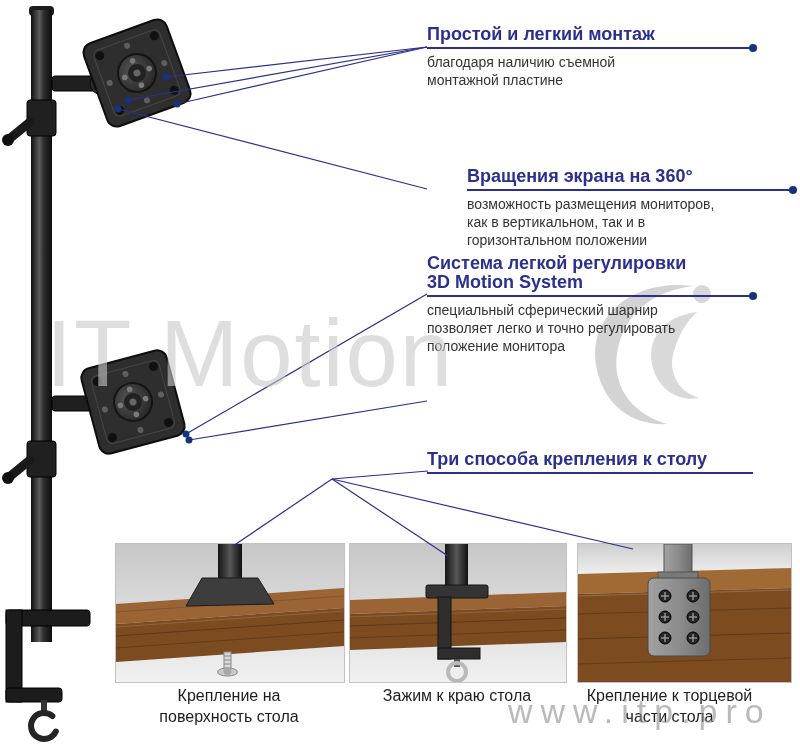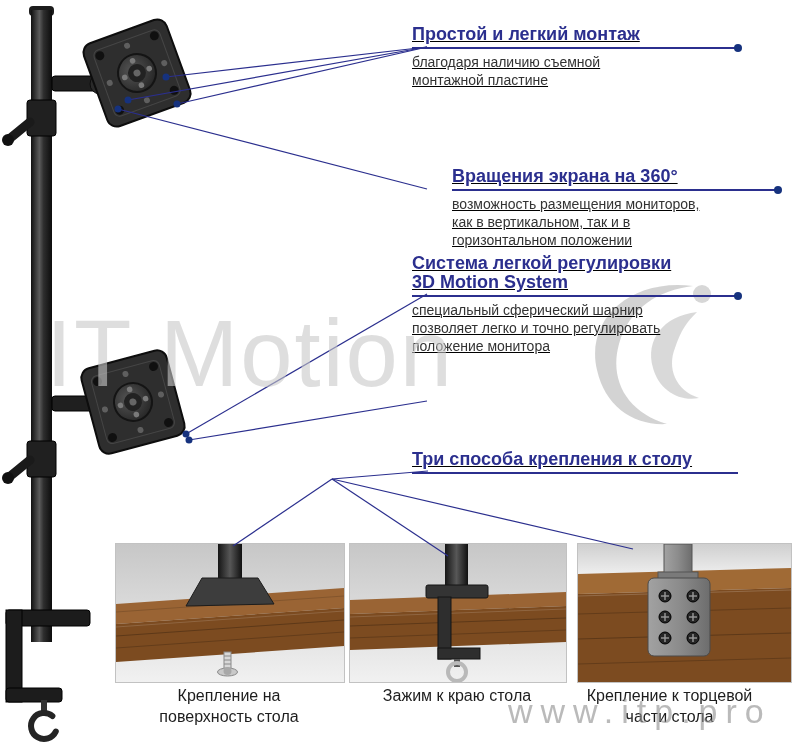--- a/index.html
+++ b/index.html
@@ -1,20 +1,20 @@
 <!DOCTYPE html>
 <html><head>
 <meta charset="utf-8">
 <style>
   html,body{margin:0;padding:0;background:#fff;}
   #page{position:relative;width:800px;height:746px;background:#fff;overflow:hidden;
         font-family:"Liberation Sans","DejaVu Sans",sans-serif;}
 
   
-  .ann{position:absolute;left:412px;width:326px;z-index:4;text-decoration:underline;}
+  .ann{position:absolute;left:427px;width:326px;z-index:4;}
   .ann-title{margin:0;color:#2b2f8e;font-weight:bold;font-size:18px;line-height:1.05;white-space:pre-line;}
   .ann-rule{margin-top:3px;height:0;border-top:2px solid #2b2f8e;position:relative;}
   .ann-rule.dotted:after{content:"";position:absolute;right:-4px;top:-5px;width:8px;height:8px;
         background:#16327e;border-radius:50%;}
   .ann-body{margin-top:4px;font-size:14px;color:#333;line-height:1.3;white-space:pre-line;}
 
   #ann1{top:25px;} #ann2{top:167px;margin-left:40px;} #ann3{top:254px;} #ann4{top:361px;} #ann5{top:450px;}
 
   
   #product-svg{position:absolute;left:0;top:0;z-index:2;}

